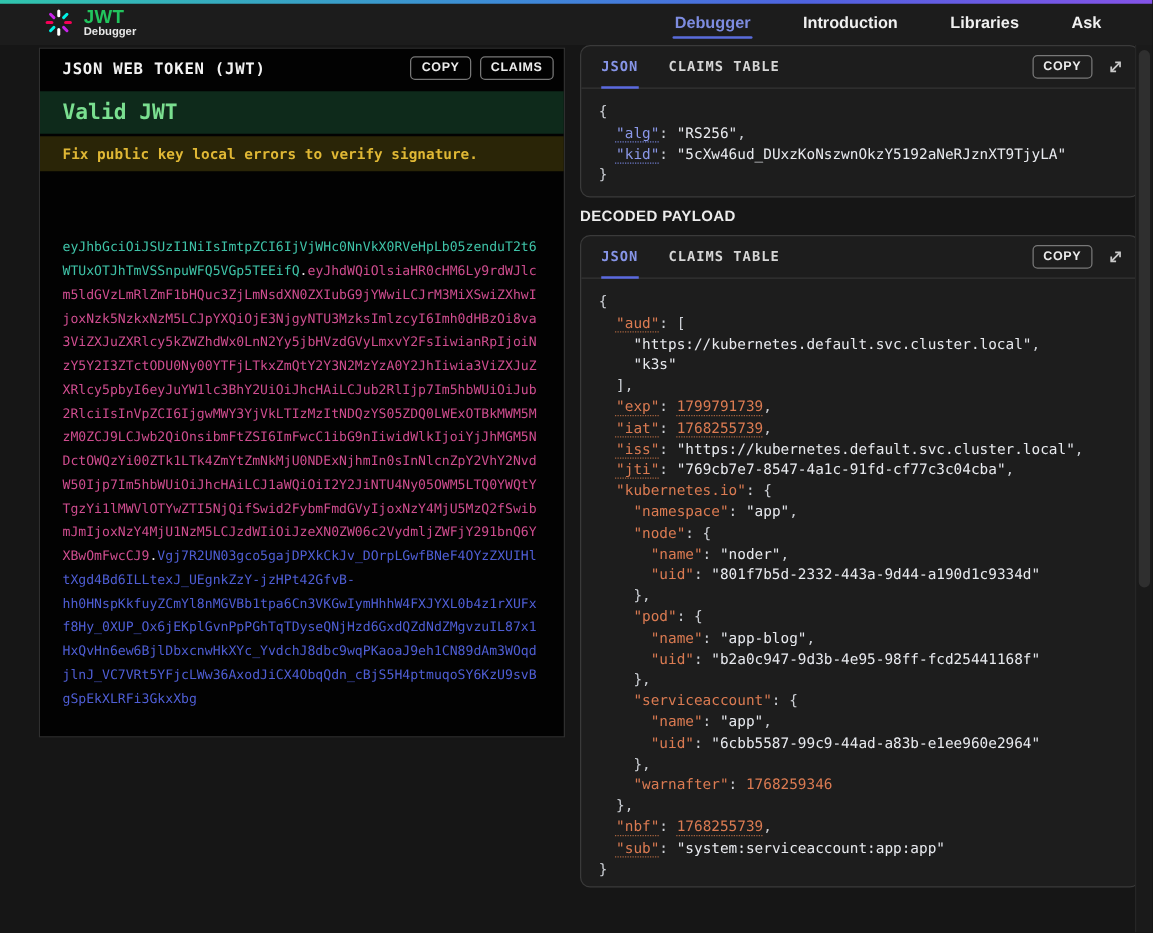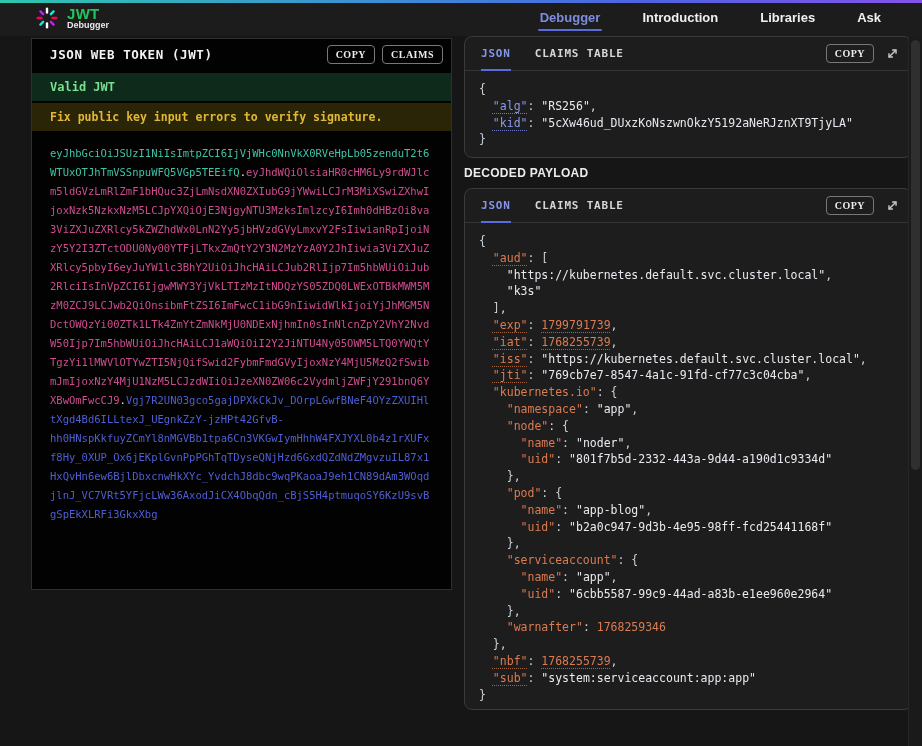--- a/index.html
+++ b/index.html
@@ -41,37 +41,37 @@
     position:absolute; left:31px; top:38px; width:421px; height:552px;
     background:#020202; border:1px solid #2f2f2f;
   }
   .enc-header { height:30px; display:flex; align-items:center; padding:0 8px 0 18px; }
   .enc-title {
     flex:1; color:#f2f2f2; font-family:"DejaVu Sans Mono",monospace;
     font-size:12.5px; font-weight:bold; letter-spacing:.6px;
   }
   .btn {
     background:transparent; border:1px solid #787878; border-radius:4px;
-    color:#ececec; font-family:Liberation Serif, serif;
+    color:#ececec; font-family:Liberation Sans, sans-serif;
     font-size:10px; font-weight:bold; letter-spacing:.5px;
     padding:3px 8px; margin-left:7px; cursor:pointer; line-height:11px;
   }
   .status-valid {
     margin-top:4px; background:#0e2a1b; color:#7adf90;
-    font-family:"DejaVu Sans Mono",monospace; font-size:12px; font-weight:bold;
+    font-family:"DejaVu Sans Mono",monospace; font-size:17px; font-weight:bold;
     padding:7px 18px;
   }
   .status-warn {
     margin-top:2px; background:#2a2507; color:#e0b835;
     font-family:"DejaVu Sans Mono",monospace; font-size:11.5px; font-weight:bold;
     padding:7px 18px;
   }
   .token-area {
     padding:13px 18px; cursor:text;
-    font-family:"DejaVu Sans Mono",monospace; font-size:10.5px;
+    font-family:"DejaVu Sans Mono",monospace; font-size:10.5px;margin-top:39px;
   }
   .cl { white-space:pre-wrap; word-break:break-word; overflow-wrap:break-word; }
   .token-area .cl { line-height:19px; }
 
   .tok-jh { color:#3fc3a8; }
   .tok-jd { color:#e8e8e8; }
   .tok-jp { color:#cf4d8f; }
   .tok-js { color:#4f5ed5; }
 
   
@@ -165,21 +165,21 @@
   </nav>
 </header>
 
 <section class="encoder">
   <div class="enc-header">
     <div class="enc-title">JSON WEB TOKEN (JWT)</div>
     <button class="btn">COPY</button>
     <button class="btn">CLAIMS</button>
   </div>
   <div class="status-valid">Valid JWT</div>
-  <div class="status-warn">Fix public key input errors to verify signature.</div>
+  <div class="status-warn">Fix public key local errors to verify signature.</div>
   <div class="token-area">
       <div class="cl"><span class="tok-jh">eyJhbGciOiJSUzI1NiIsImtpZCI6IjVjWHc0NnVkX0RVeHpLb05zenduT2t6WTUxOTJhTmVSSnpuWFQ5VGp5TEEifQ</span><span class="tok-jd">.</span><span class="tok-jp">eyJhdWQiOlsiaHR0cHM6Ly9rdWJlcm5ldGVzLmRlZmF1bHQuc3ZjLmNsdXN0ZXIubG9jYWwiLCJrM3MiXSwiZXhwIjoxNzk5NzkxNzM5LCJpYXQiOjE3NjgyNTU3MzksImlzcyI6Imh0dHBzOi8va3ViZXJuZXRlcy5kZWZhdWx0LnN2Yy5jbHVzdGVyLmxvY2FsIiwianRpIjoiNzY5Y2I3ZTctODU0Ny00YTFjLTkxZmQtY2Y3N2MzYzA0Y2JhIiwia3ViZXJuZXRlcy5pbyI6eyJuYW1lc3BhY2UiOiJhcHAiLCJub2RlIjp7Im5hbWUiOiJub2RlciIsInVpZCI6IjgwMWY3YjVkLTIzMzItNDQzYS05ZDQ0LWExOTBkMWM5MzM0ZCJ9LCJwb2QiOnsibmFtZSI6ImFwcC1ibG9nIiwidWlkIjoiYjJhMGM5NDctOWQzYi00ZTk1LTk4ZmYtZmNkMjU0NDExNjhmIn0sInNlcnZpY2VhY2NvdW50Ijp7Im5hbWUiOiJhcHAiLCJ1aWQiOiI2Y2JiNTU4Ny05OWM5LTQ0YWQtYTgzYi1lMWVlOTYwZTI5NjQifSwid2FybmFmdGVyIjoxNzY4MjU5MzQ2fSwibmJmIjoxNzY4MjU1NzM5LCJzdWIiOiJzeXN0ZW06c2VydmljZWFjY291bnQ6YXBwOmFwcCJ9</span><span class="tok-jd">.</span><span class="tok-js">Vgj7R2UN03gco5gajDPXkCkJv_DOrpLGwfBNeF4OYzZXUIHltXgd4Bd6ILLtexJ_UEgnkZzY-jzHPt42GfvB-hh0HNspKkfuyZCmYl8nMGVBb1tpa6Cn3VKGwIymHhhW4FXJYXL0b4z1rXUFxf8Hy_0XUP_Ox6jEKplGvnPpPGhTqTDyseQNjHzd6GxdQZdNdZMgvzuIL87x1HxQvHn6ew6BjlDbxcnwHkXYc_YvdchJ8dbc9wqPKaoaJ9eh1CN89dAm3WOqdjlnJ_VC7VRt5YFjcLWw36AxodJiCX4ObqQdn_cBjS5H4ptmuqoSY6KzU9svBgSpEkXLRFi3GkxXbg</span></div>
     </div>
 </section>
 
 <section class="card card-hdr">
   <div class="tabbar">
     <div class="tab active">JSON</div>
     <div class="tab">CLAIMS TABLE</div>
     <div class="card-actions">

